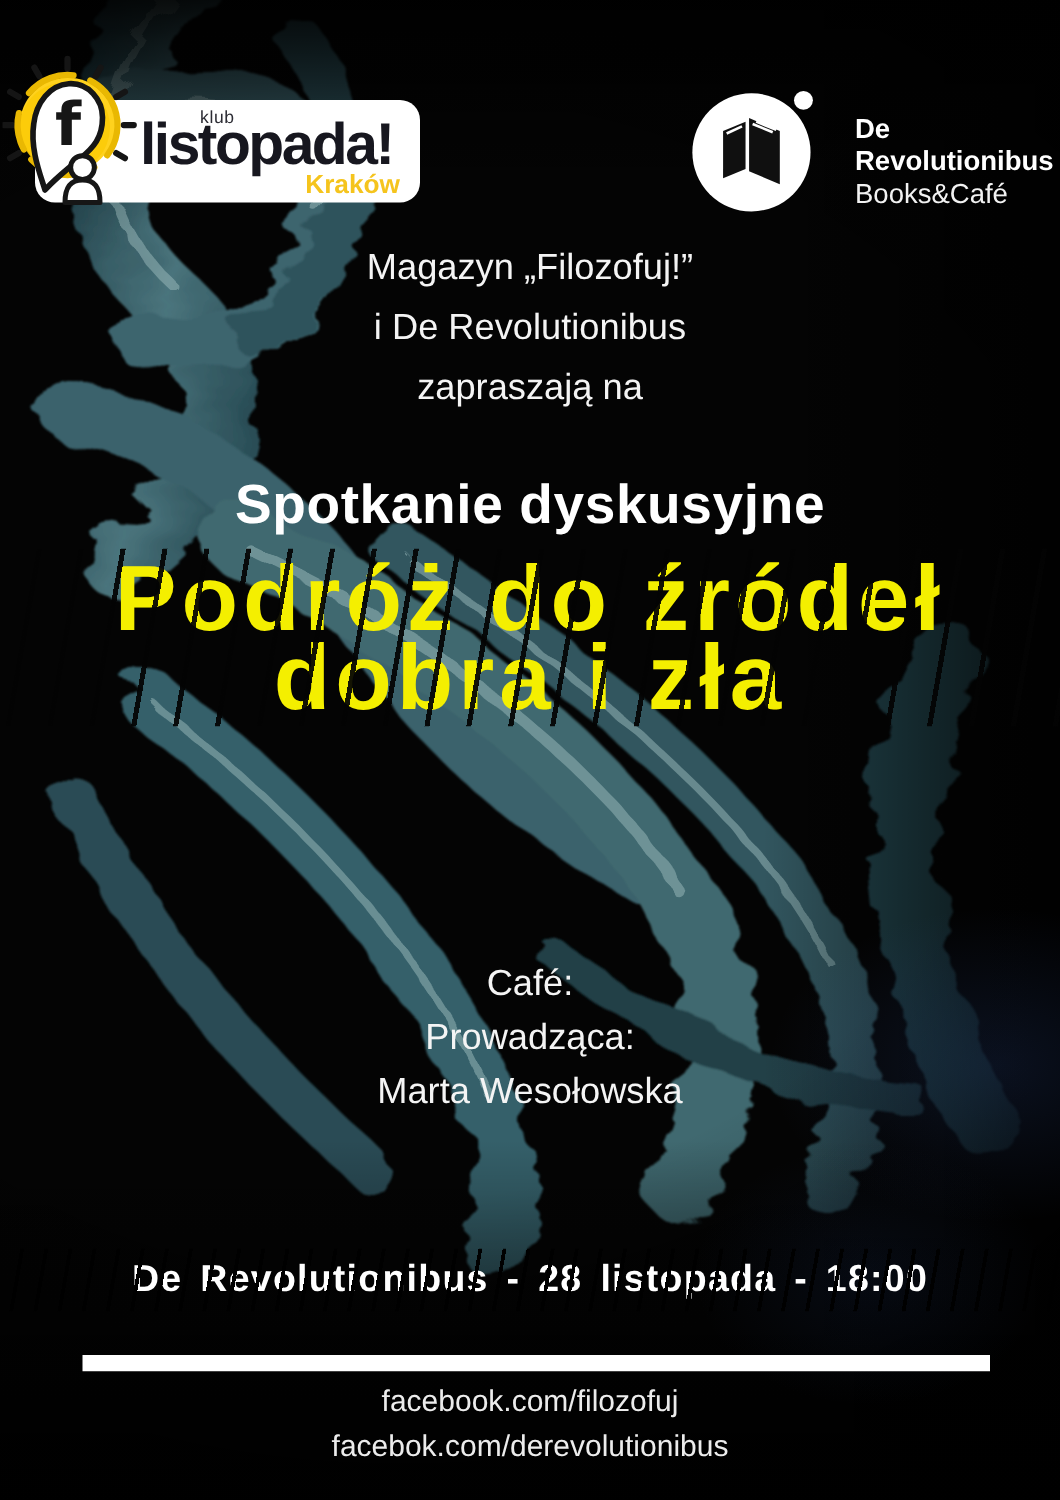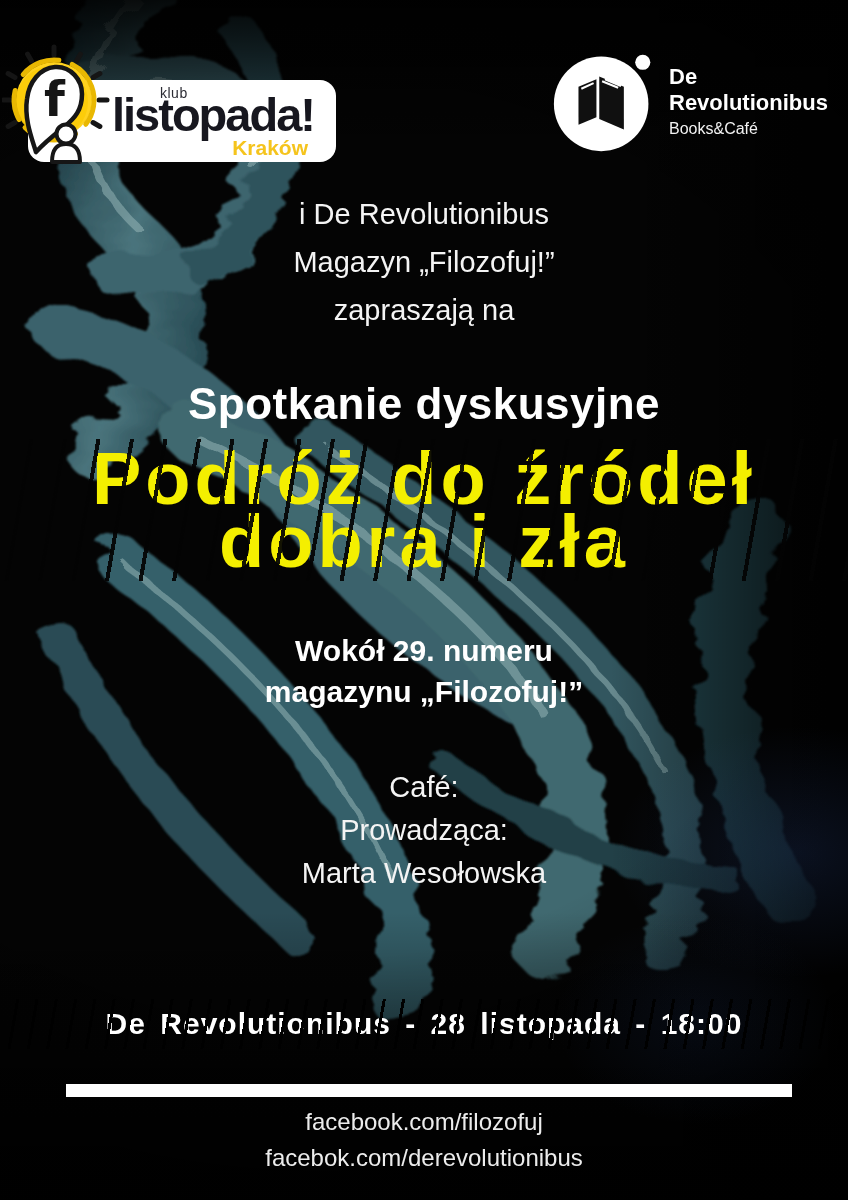--- a/index.html
+++ b/index.html
@@ -22,28 +22,28 @@
   .content{position:absolute;inset:0;z-index:2;}
 
   
   .logo-filozofuj{position:absolute;left:0;top:44px;width:350px;height:128px;}
   .fz-box{position:absolute;left:28px;top:36px;width:308px;height:82px;
     background:#fff;border-radius:16px;}
   .fz-klub{position:absolute;left:132px;top:5px;font-size:14px;font-weight:400;
     color:#2c2c34;letter-spacing:.5px;}
   .fz-brand{position:absolute;left:84px;top:7px;font-size:47px;font-weight:700;
     letter-spacing:-2px;color:#17171f;}
-  .fz-city{position:absolute;right:28px;bottom:2px;font-size:21px;font-weight:700;
+  .fz-city{position:absolute;right:16px;bottom:2px;font-size:21px;font-weight:700;
     color:#f5c41d;margin-top:20px;}
   .fz-icon{position:absolute;left:2px;top:0;}
 
-  .logo-dr{position:absolute;left:552px;top:47px;display:flex;gap:13px;}
+  .logo-dr{position:absolute;left:552px;top:65px;display:flex;gap:28px;align-items:center;}
   .dr-text{padding-top:17px;}
   .dr-l1,.dr-l2{font-size:22px;font-weight:700;line-height:26px;color:#fff;}
-  .dr-l3{font-size:16px;font-weight:400;line-height:25px;color:#f2f2f2;}
+  .dr-l3{font-size:22px;font-weight:400;line-height:25px;color:#f2f2f2;}
 
   
   .tblock{position:absolute;left:0;right:0;text-align:center;}
   .intro{top:190px;font-size:29px;line-height:48px;font-weight:400;color:#f4f4f4;}
   .subtitle{top:379px;font-size:44px;font-weight:800;color:#fff;letter-spacing:.5px;}
   .title{top:447px;font-size:74px;line-height:63px;font-weight:800;
     letter-spacing:4px;}
   .title .stripes,.date .stripes{
     content:"";position:absolute;inset:-8px 0;pointer-events:none;
     background:repeating-linear-gradient(100deg, transparent 0 29px, rgba(3,3,3,0.93) 29px 33px);
@@ -150,37 +150,33 @@
         </g>
       </svg>
       <div class="dr-text">
         <div class="dr-l1">De</div>
         <div class="dr-l2">Revolutionibus</div>
         <div class="dr-l3">Books&amp;Café</div>
       </div>
     </div>
 
     <div class="tblock intro">
+      <div>Magazyn „Filozofuj!”</div>
       <div>i De Revolutionibus</div>
-      <div>Magazyn „Filozofuj!”</div>
       <div>zapraszają na</div>
     </div>
 
     <div class="tblock subtitle">Spotkanie dyskusyjne</div>
 
     <div class="tblock title" style="color:#f4ef00;">
       <div>Podróż do źródeł</div>
       <div>dobra i zła</div>
       <div class="stripes"></div>
     </div>
 
-    <div class="tblock topic">
-      <div>Wokół 29. numeru</div>
-      <div>magazynu „Filozofuj!”</div>
-    </div>
 
     <div class="tblock people">
       <div>Café:</div>
       <div>Prowadząca:</div>
       <div>Marta Wesołowska</div>
     </div>
 
     <div class="tblock date">
       <span>De Revolutionibus - 28 listopada - 18:00</span>
       <div class="stripes"></div>

